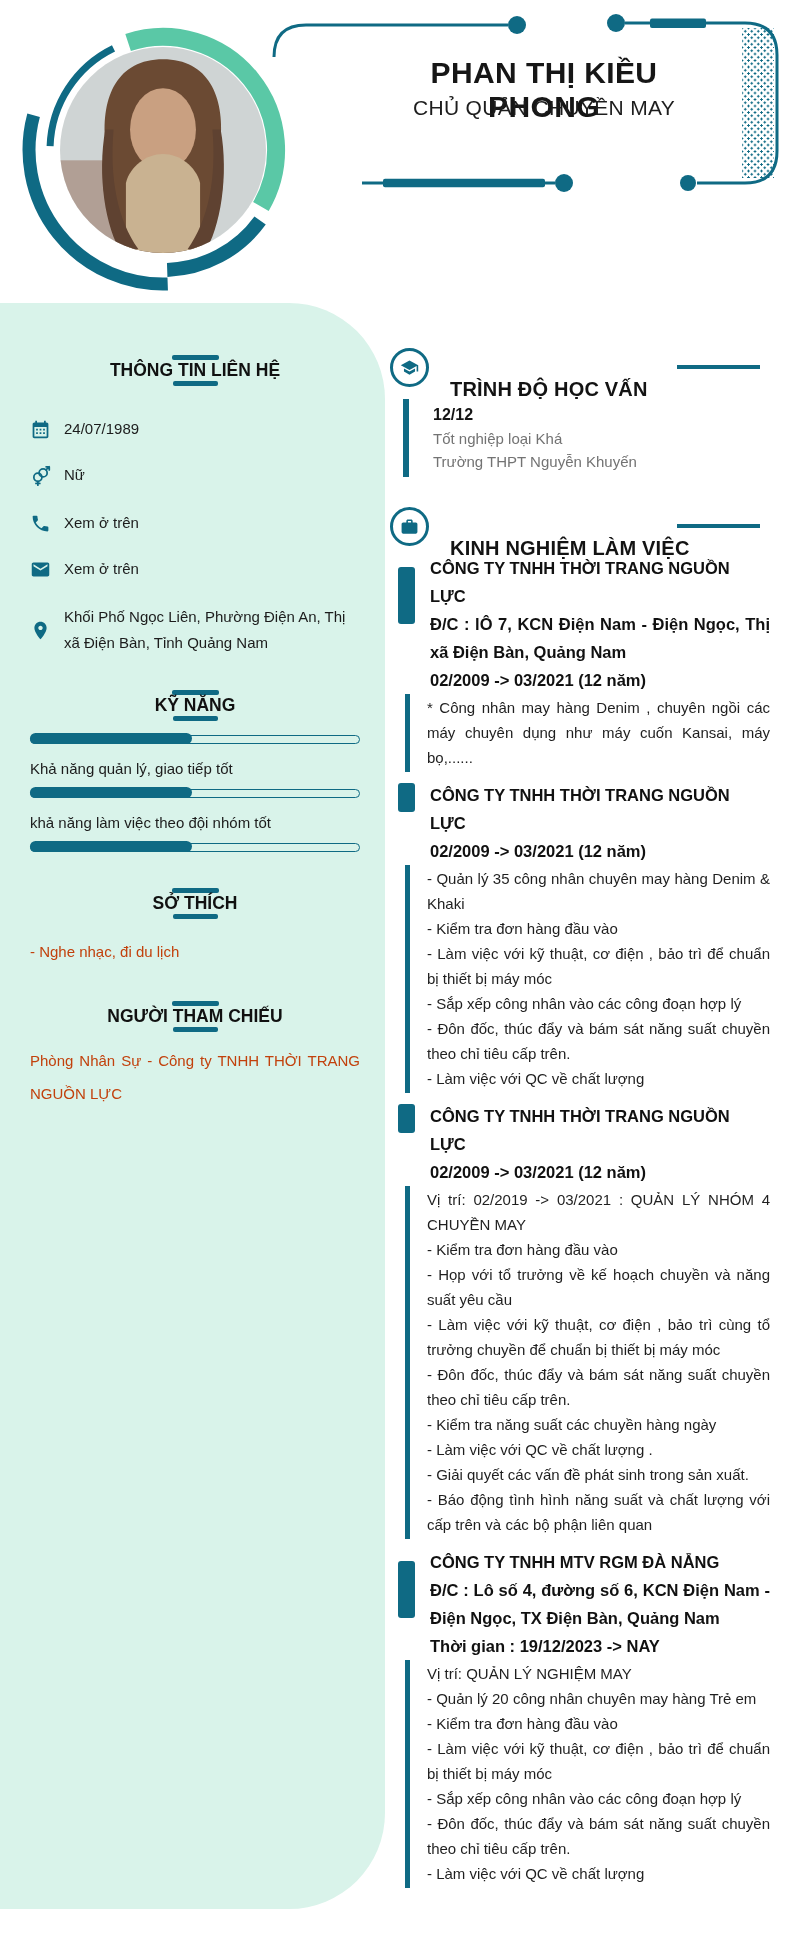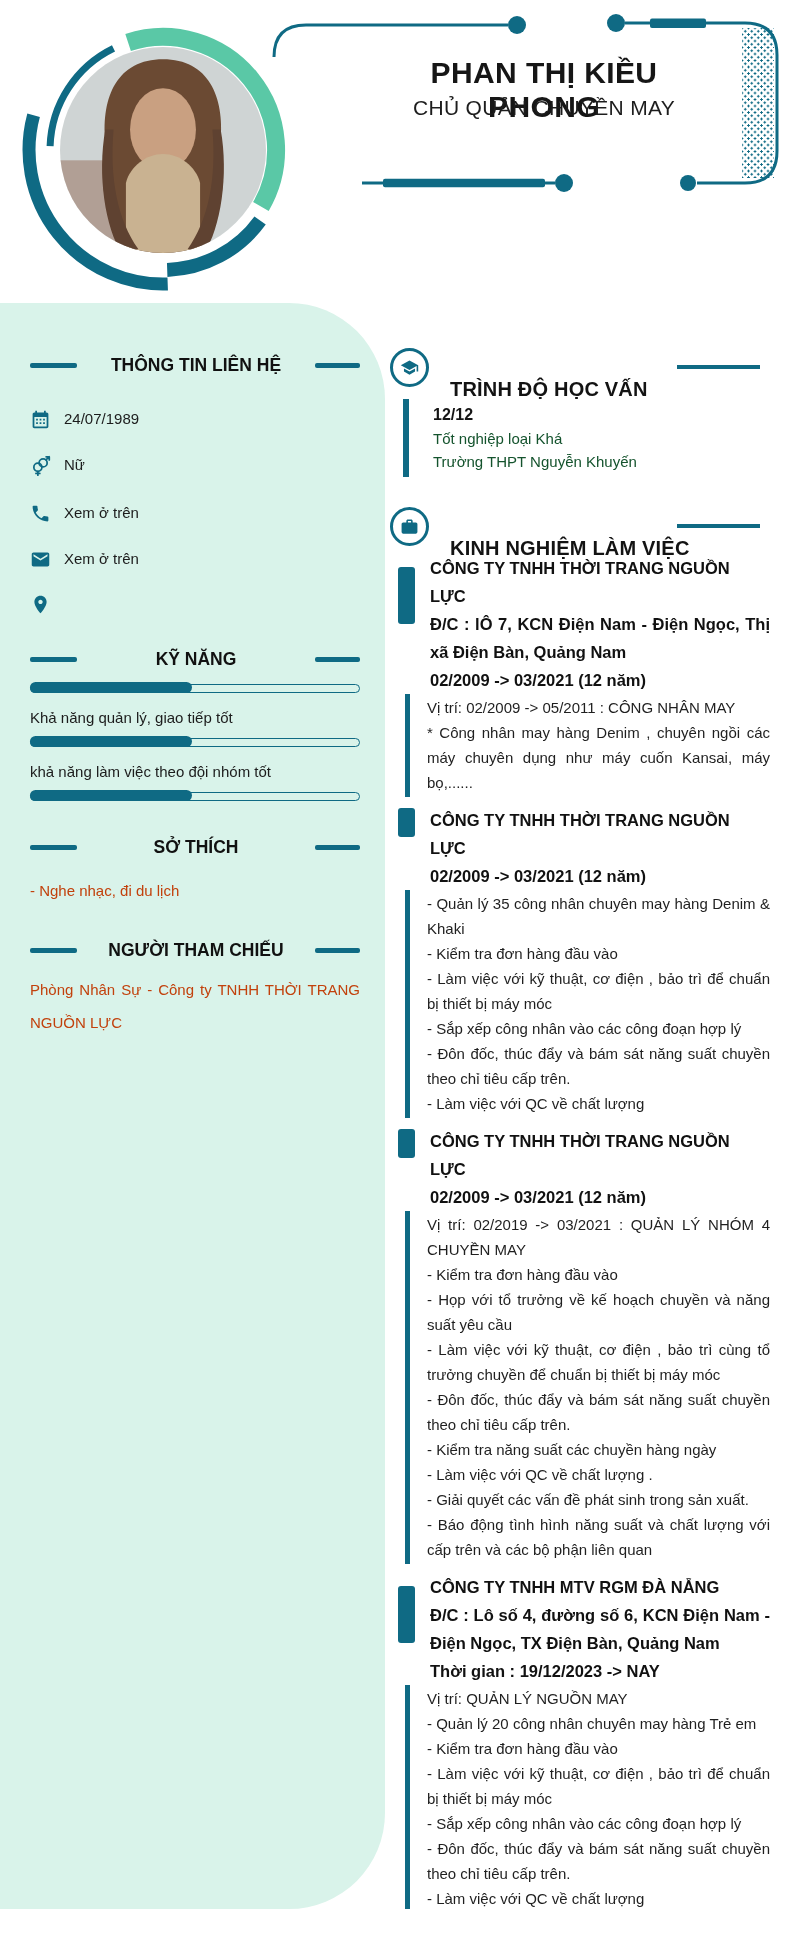--- a/index.html
+++ b/index.html
@@ -14,21 +14,21 @@
             font-size:30px;font-weight:700;letter-spacing:.4px;color:#161616;}
   .hdr-sub{position:absolute;left:378px;top:96px;width:332px;text-align:center;
            font-size:21px;font-weight:400;letter-spacing:.3px;color:#1d1d1d;}
   .dots-band{position:absolute;left:742px;top:28px;width:32px;height:150px;
     background-image:radial-gradient(#0f6a84 1.1px,transparent 1.3px),radial-gradient(#0f6a84 1.1px,transparent 1.3px);
     background-size:6.5px 6.5px,6.5px 6.5px;background-position:0 0,3.25px 3.25px;}
 
   
   .sidebar{position:absolute;left:0;top:303px;width:385px;height:1606px;
            background:#d9f3ea;border-radius:0 96px 96px 0;box-sizing:border-box;padding:0 0 0 30px;}
-  .s-head{display:flex;align-items:center;width:330px;}
+  .s-head{display:flex;align-items:center;width:330px;flex-direction:column;}
   .dash{width:47px;height:5px;background:#0f6a84;border-radius:2px;flex:0 0 auto;}
   .dash-r{width:45px;}
   .s-title{flex:1;text-align:center;font-size:17.5px;font-weight:700;color:#111;}
   .c-item{display:flex;align-items:center;width:332px;}
   .c-icon{width:22px;flex:0 0 22px;margin-right:12px;color:#0f6a84;}
   .c-icon svg{width:21px;height:21px;display:block;}
   .c-text{font-size:15px;line-height:26px;color:#1c1c1c;}
   .skill{width:330px;}
   .skill-label{font-size:15px;line-height:26px;text-align:justify;color:#1c1c1c;}
   .skill-bar{position:relative;height:11px;margin-top:5px;}
@@ -40,21 +40,21 @@
   
   .main{position:absolute;left:390px;top:348px;width:380px;}
   .sec-head{position:relative;display:flex;align-items:center;height:38px;}
   .sec-icon{width:33px;height:33px;border:3px solid #0f6a84;border-radius:50%;background:#fff;
             display:flex;align-items:center;justify-content:center;color:#0f6a84;flex:0 0 auto;}
   .sec-icon svg{width:19px;height:19px;display:block;}
   .sec-title{margin-left:21px;font-size:20px;font-weight:700;color:#131313;letter-spacing:.2px;margin-top:44px;}
   .sec-line{position:absolute;right:10px;top:50%;transform:translateY(-50%);width:83px;height:4px;background:#0f6a84;}
   .edu-block{margin:13px 0 0 13px;border-left:6px solid #0f6a84;padding:3px 0 4px 24px;}
   .edu-grade{font-size:16px;font-weight:700;line-height:25px;color:#151515;}
-  .edu-line{font-size:15px;line-height:23px;color:#14532d;}
+  .edu-line{font-size:15px;line-height:23px;color:#737373;}
   .exp-head{margin-top:30px;}
   .entries{margin-top:2px;}
   .entry{margin-top:9px;}
   .e-head{position:relative;padding-left:40px;}
   .marker{position:absolute;left:8px;top:2px;width:17px;height:29px;background:#0f6a84;border-radius:3px;}
   .entry.tall .marker{top:13px;height:57px;}
   .e-company,.e-address,.e-period{font-size:16.5px;font-weight:700;line-height:28px;color:#111;}
   .e-address{text-align:justify;}
   .e-details{margin-left:15px;border-left:5px solid #0f6a84;padding:1px 0 2px 17px;}
   .d-line{font-size:15px;line-height:25px;text-align:justify;color:#1f1f1f;}
@@ -153,20 +153,21 @@
             </svg>
           </span>
           <span class="c-text">Xem ở trên</span>
         </div>
         <div class="c-item mt22">
           <span class="c-icon">
             <svg viewBox="0 0 24 24" fill="currentColor">
               <path d="M12 2C8.13 2 5 5.13 5 9c0 5.25 7 13 7 13s7-7.75 7-13c0-3.87-3.13-7-7-7zm0 9.5c-1.38 0-2.5-1.12-2.5-2.5s1.12-2.5 2.5-2.5 2.5 1.12 2.5 2.5-1.12 2.5-2.5 2.5z"></path>
             </svg>
           </span>
+          <span class="c-text">Khối Phố Ngọc Liên, Phường Điện An, Thị xã Điện Bàn, Tỉnh Quảng Nam</span>
         </div>
       </div>
 
     <div class="s-head mt34">
       <span class="dash"></span>
       <span class="s-title">KỸ NĂNG</span>
       <span class="dash dash-r"></span>
     </div>
 
     <div>
@@ -239,21 +240,20 @@
 
     <div class="entries">
         <div class="entry tall">
           <div class="e-head">
             <span class="marker"></span>
             <div class="e-company">CÔNG TY TNHH THỜI TRANG NGUỒN LỰC</div>
             <div class="e-address">Đ/C : lÔ 7, KCN Điện Nam - Điện Ngọc, Thị xã Điện Bàn, Quảng Nam</div>
             <div class="e-period">02/2009 -&gt; 03/2021 (12 năm)</div>
           </div>
           <div class="e-details">
-            <div class="d-line">Vị trí: 02/2009 -&gt; 05/2011 : CÔNG NHÂN MAY</div>
             <div class="d-line">* Công nhân may hàng Denim , chuyên ngồi các máy chuyên dụng như máy cuốn Kansai, máy bọ,......</div>
           </div>
         </div>
         <div class="entry">
           <div class="e-head">
             <span class="marker"></span>
             <div class="e-company">CÔNG TY TNHH THỜI TRANG NGUỒN LỰC</div>
             <div class="e-period">02/2009 -&gt; 03/2021 (12 năm)</div>
           </div>
           <div class="e-details">
@@ -284,21 +284,21 @@
           </div>
         </div>
         <div class="entry tall">
           <div class="e-head">
             <span class="marker"></span>
             <div class="e-company">CÔNG TY TNHH MTV RGM ĐÀ NẴNG</div>
             <div class="e-address">Đ/C : Lô số 4, đường số 6, KCN Điện Nam - Điện Ngọc, TX Điện Bàn, Quảng Nam</div>
             <div class="e-period">Thời gian : 19/12/2023 -&gt; NAY</div>
           </div>
           <div class="e-details">
-            <div class="d-line">Vị trí: QUẢN LÝ NGUỒN MAY</div>
+            <div class="d-line">Vị trí: QUẢN LÝ NGHIỆM MAY</div>
             <div class="d-line">- Quản lý 20 công nhân chuyên may hàng Trẻ em</div>
             <div class="d-line">- Kiểm tra đơn hàng đầu vào</div>
             <div class="d-line">- Làm việc với kỹ thuật, cơ điện , bảo trì để chuẩn bị thiết bị máy móc</div>
             <div class="d-line">- Sắp xếp công nhân vào các công đoạn hợp lý</div>
             <div class="d-line">- Đôn đốc, thúc đẩy và bám sát năng suất chuyền theo chỉ tiêu cấp trên.</div>
             <div class="d-line">- Làm việc với QC về chất lượng</div>
           </div>
         </div>
       </div>
   </main>

